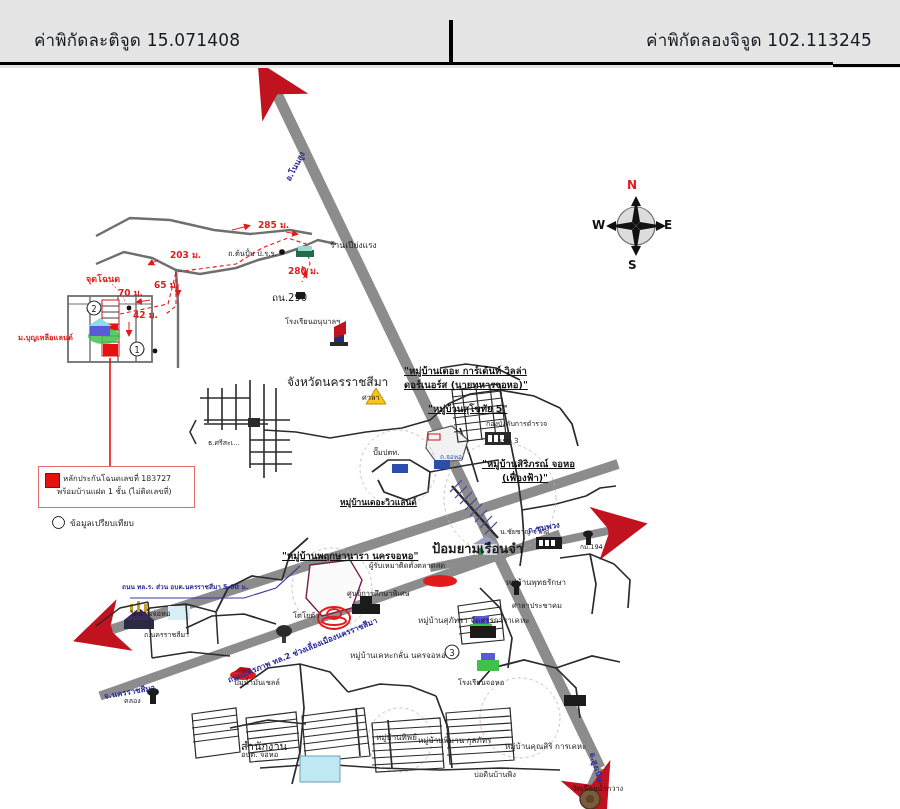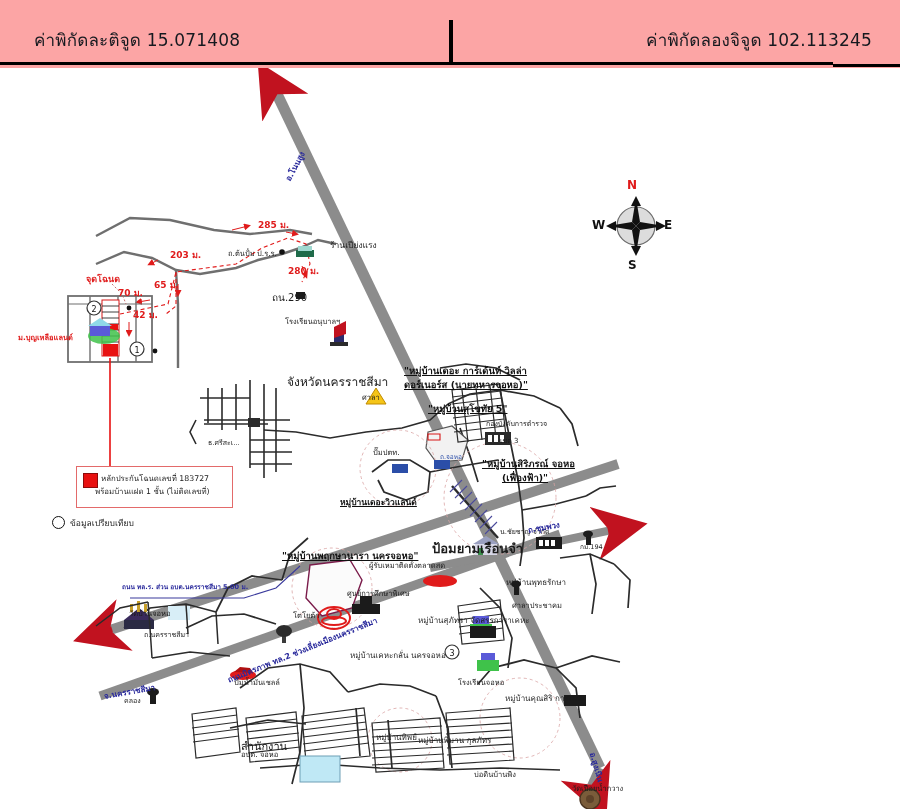--- a/index.html
+++ b/index.html
@@ -1,21 +1,21 @@
 <!DOCTYPE html>
 <html><head>
 <meta charset="utf-8">
 <style>
   html,body{margin:0;padding:0;}
   body{
     width:900px;height:809px;background:#ffffff;
     font-family:"DejaVu Sans","Liberation Sans",sans-serif;
     overflow:hidden;position:relative;
   }
-  #page{position:absolute;inset:0;width:900px;height:809px;background:#fca5a5;}
+  #page{position:absolute;inset:0;width:900px;height:809px;background:#e5e5e5;}
 
   
   .header{position:absolute;left:0;top:0;width:900px;height:62px;}
   .hdr-text{
     position:absolute;top:26px;font-size:17px;color:#15191f;
     letter-spacing:.2px;white-space:nowrap;
   }
   .hdr-lat{left:34px;}
   .hdr-lon{right:28px;}
   .hdr-divider{
@@ -46,21 +46,21 @@
   
   .compass{position:absolute;left:596px;top:110px;width:80px;height:96px;}
   .cmp-n{position:absolute;left:31px;top:0;font-size:12px;font-weight:bold;color:#e01b1b;}
   .cmp-s{position:absolute;left:32px;top:80px;font-size:12px;font-weight:bold;color:#111;}
   .cmp-w{position:absolute;left:-4px;top:40px;font-size:12px;font-weight:bold;color:#111;}
   .cmp-e{position:absolute;left:68px;top:40px;font-size:12px;font-weight:bold;color:#111;}
 
   
   .legend-box{
     position:absolute;left:38px;top:398px;width:155px;height:40px;
-    border:1.4px solid #e36a6a;background:#fff;margin-left:38px;
+    border:1.4px solid #e36a6a;background:#fff;
   }
   .legend-swatch{
     position:absolute;left:6px;top:6px;width:13px;height:13px;
     background:#e81111;border:1px solid #8d0b0b;
   }
   .legend-l1{position:absolute;left:24px;top:5px;font-size:7.8px;color:#1b1b1b;white-space:nowrap;}
   .legend-l2{position:absolute;left:18px;top:18px;font-size:7.8px;color:#1b1b1b;white-space:nowrap;}
   .legend-circle{
     position:absolute;left:52px;top:448px;width:11px;height:11px;border-radius:50%;
     border:1.6px solid #111;background:#fff;
@@ -420,21 +420,21 @@
 
     <div class="lbl lbl-th-u" style="left:404px;top:298px;">"หมู่บ้านเดอะ การ์เด้นท์ วิลล่า</div>
     <div class="lbl lbl-th-u" style="left:404px;top:312px;">ดอร์เนอร์ส (นายทหารจอหอ)"</div>
     <div class="lbl lbl-th-u" style="left:428px;top:336px;">"หมู่บ้านสุโขทัย 5"</div>
     <div class="lbl lbl-th-u" style="left:482px;top:391px;">"หมู่บ้านสิริภรณ์ จอหอ</div>
     <div class="lbl lbl-th-u" style="left:502px;top:405px;">(เฟื่องฟ้า)"</div>
     <div class="lbl lbl-th-u" style="left:340px;top:430px;font-size:8.5px;">หมู่บ้านเดอะวิวแลนด์</div>
     <div class="lbl lbl-th-u" style="left:282px;top:483px;">"หมู่บ้านพฤกษานารา นครจอหอ"</div>
     <div class="lbl lbl-th" style="left:418px;top:548px;font-size:8px;">หมู่บ้านสุภัทรา จัดสรรการาเคหะ</div>
     <div class="lbl lbl-th" style="left:350px;top:583px;font-size:8px;">หมู่บ้านเคหะกลั่น นครจอหอ</div>
-    <div class="lbl lbl-th" style="left:505px;top:626px;font-size:8px;">หมู่บ้านคุณสิริ การเคหะ</div>
+    <div class="lbl lbl-th" style="left:505px;top:674px;font-size:8px;">หมู่บ้านคุณสิริ การเคหะ</div>
     <div class="lbl lbl-th" style="left:376px;top:665px;font-size:8px;">หมู่บ้านทิพย์</div>
     <div class="lbl lbl-th" style="left:418px;top:668px;font-size:8px;">หมู่บ้านพิมาน กุลภัทร</div>
     <div class="lbl lbl-th" style="left:506px;top:510px;font-size:8px;">หมู่บ้านพุทธรักษา</div>
 
     <div class="lbl lbl-th" style="left:330px;top:173px;">ร้านเปีย่งแรง</div>
     <div class="lbl lbl-th" style="left:228px;top:182px;font-size:7.5px;">ถ.ต้นปั๋ม ป.ร.ร.</div>
     <div class="lbl lbl-th" style="left:272px;top:224px;font-size:10px;">ถน.290</div>
     <div class="lbl lbl-th" style="left:285px;top:250px;font-size:7.5px;">โรงเรียนอนุบาลฯ</div>
     <div class="lbl lbl-th" style="left:287px;top:260px;font-size:12px;margin-top:48px;">จังหวัดนครราชสีมา</div>
     <div class="lbl lbl-th" style="left:362px;top:326px;font-size:7.5px;">ศาลา</div>

